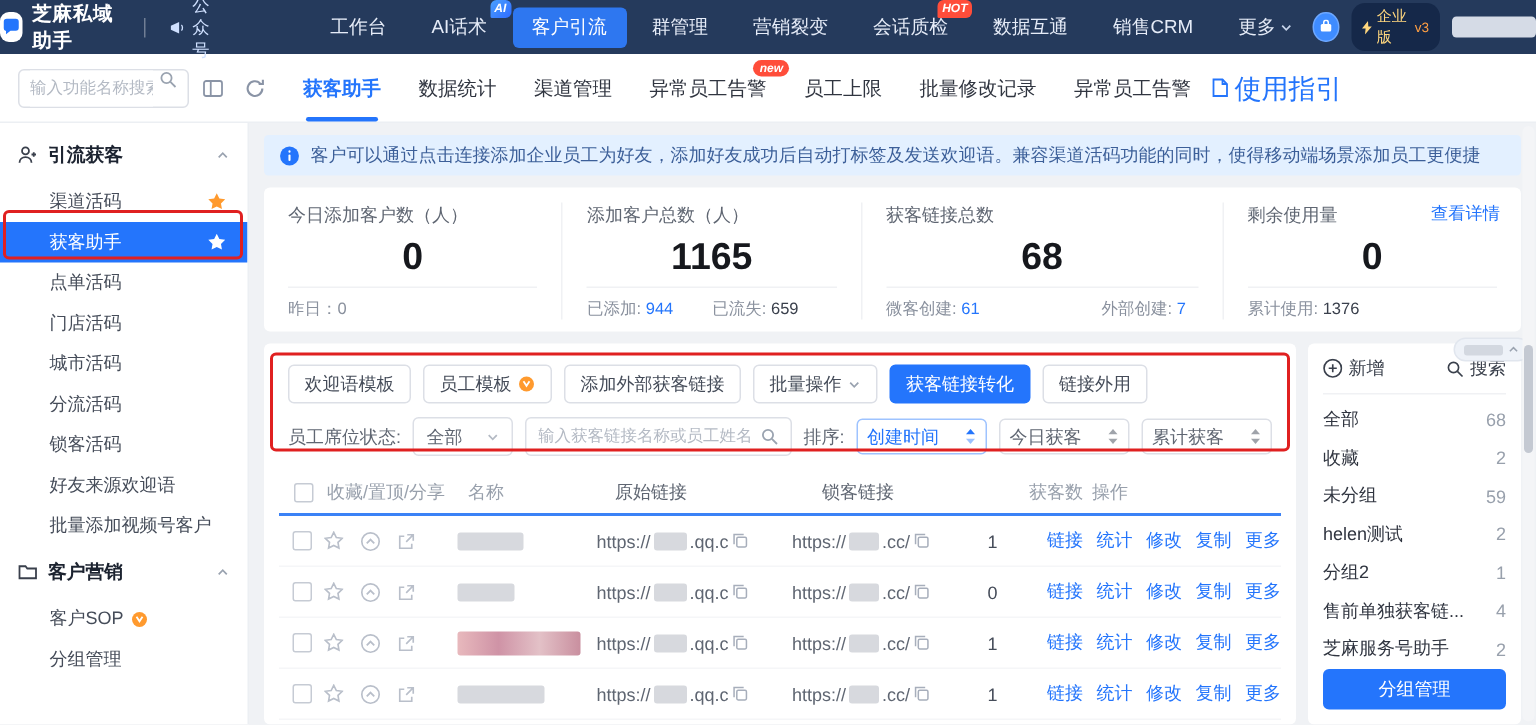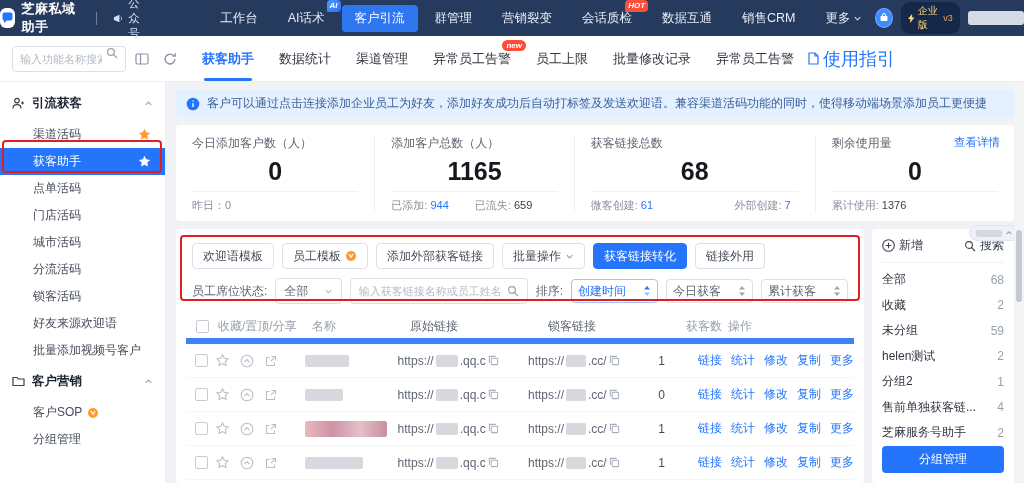--- a/index.html
+++ b/index.html
@@ -73,21 +73,21 @@
   .btn.primary{background:#2475fc;border-color:#2475fc;color:#fff}
   .toolbar-row2{display:flex;align-items:center;gap:8px;margin:0 6px 10px;font-size:12px;color:#5f6672;justify-content:flex-end;white-space:nowrap}
   .select{width:104px;height:26px;border:1px solid #dcdfe6;border-radius:4px;display:flex;align-items:center;padding:0 8px;color:#5f6672;justify-content:space-between;cursor:pointer;background:#fff}
   .search-box{width:226px;height:26px;border:1px solid #dcdfe6;border-radius:4px;display:flex;align-items:center;padding:0 8px;gap:6px;background:#fff}
   .search-box input{border:0;outline:0;flex:1;font-size:11px;font-family:inherit;min-width:0}
   .search-box input::placeholder{color:#b4bac4}
   .sort-pill{height:24px;border:1px solid #dcdfe6;border-radius:4px;padding:0 6px;display:flex;align-items:center;gap:17px;color:#5f6672;cursor:pointer}
   .sort-pill.active{color:#2475fc;border-color:#9ec3ff}
 
   .thead,.trow{display:flex;align-items:center}
-  .thead{height:30px;color:#98a0ac;border-bottom:6px solid #3b82f6}
+  .thead{height:30px;color:#98a0ac;border-bottom:2px solid #3b82f6}
   .trow{height:34px;border-bottom:1px solid #f5f6f8;color:#454c59}
   .col-check{width:32px;display:flex;justify-content:center}
   .col-fav{width:94px;display:flex;gap:11px;align-items:center}
   .col-name{width:98px;display:flex;align-items:center}
   .col-link{width:138px;display:flex;align-items:center;gap:2px;color:#5f6672;overflow:hidden}
   .col-count{width:42px}
   .col-actions{flex:1;display:flex;gap:9px;color:#2475fc;white-space:nowrap}
   .col-actions span{cursor:pointer}
   .checkbox{width:13px;height:13px;border:1px solid #c6cbd4;border-radius:2px;background:#fff;cursor:pointer}
   .blur{display:inline-block;height:12px;border-radius:2px;background:#d7d9de}

